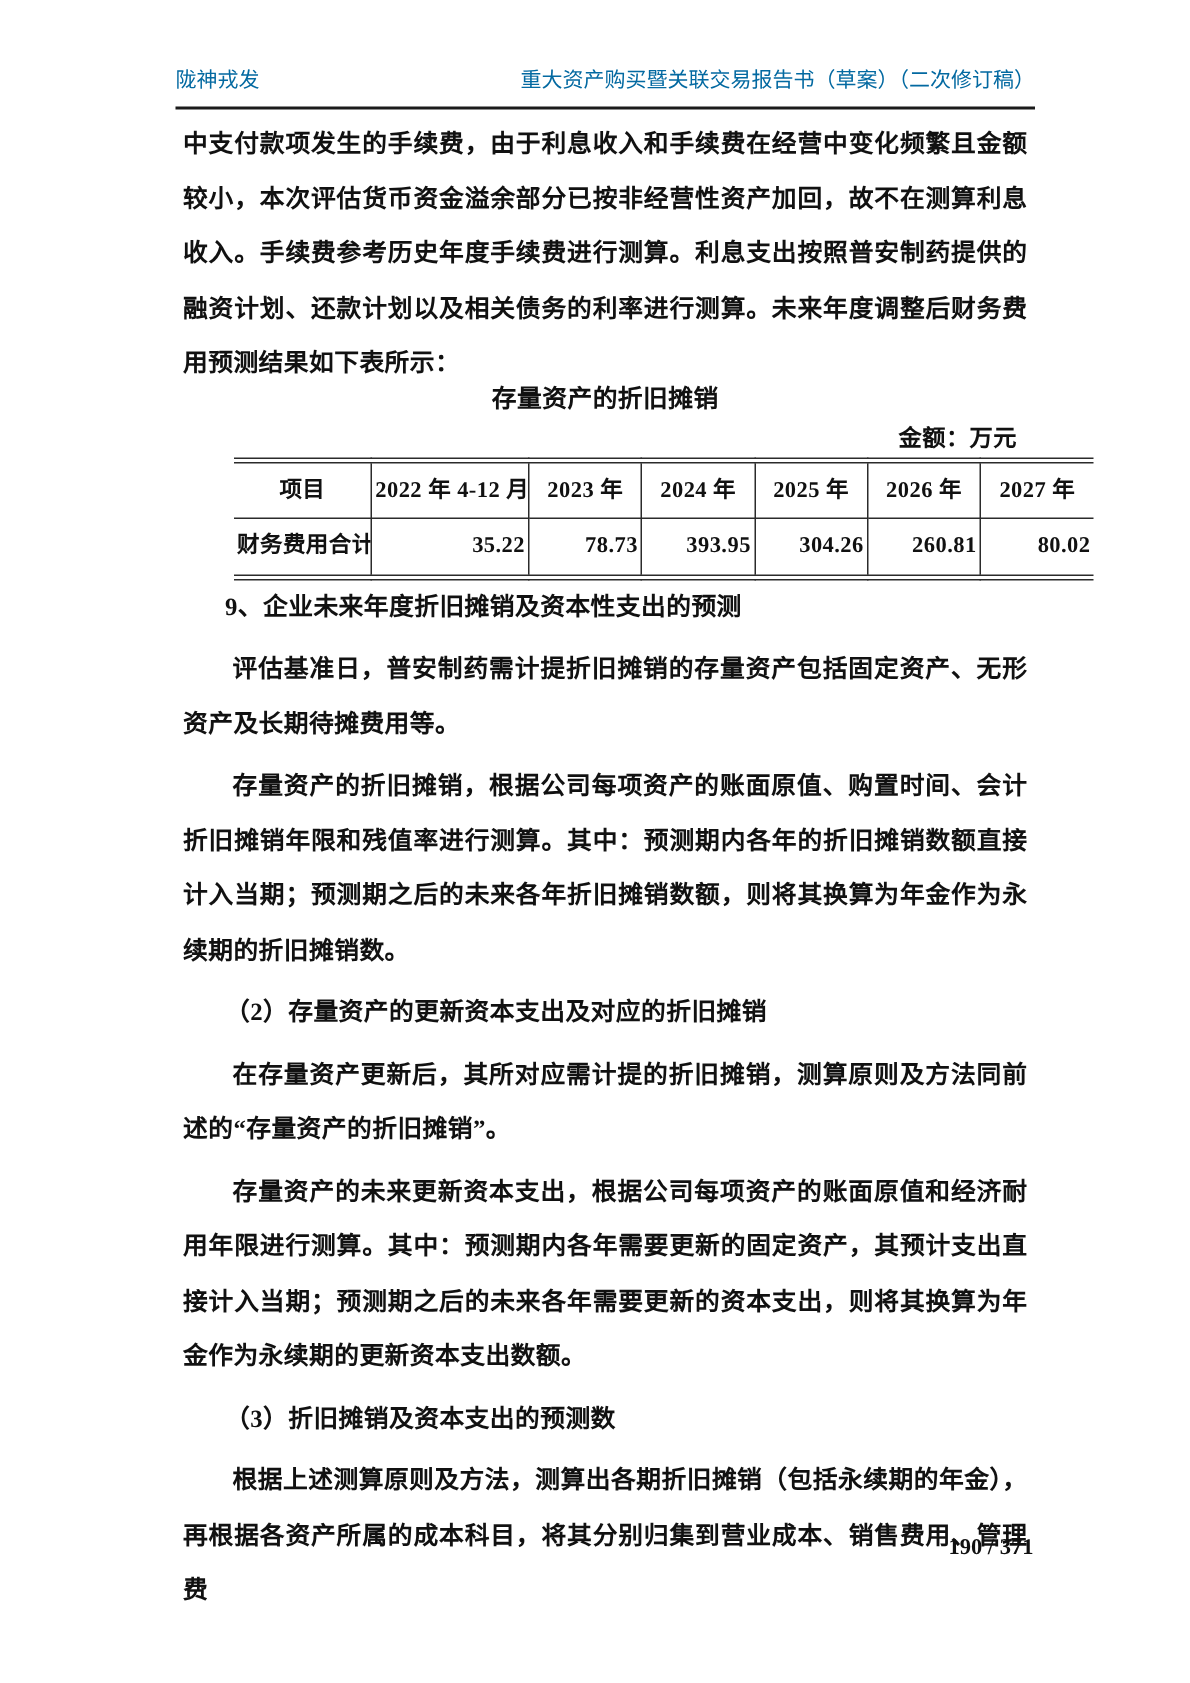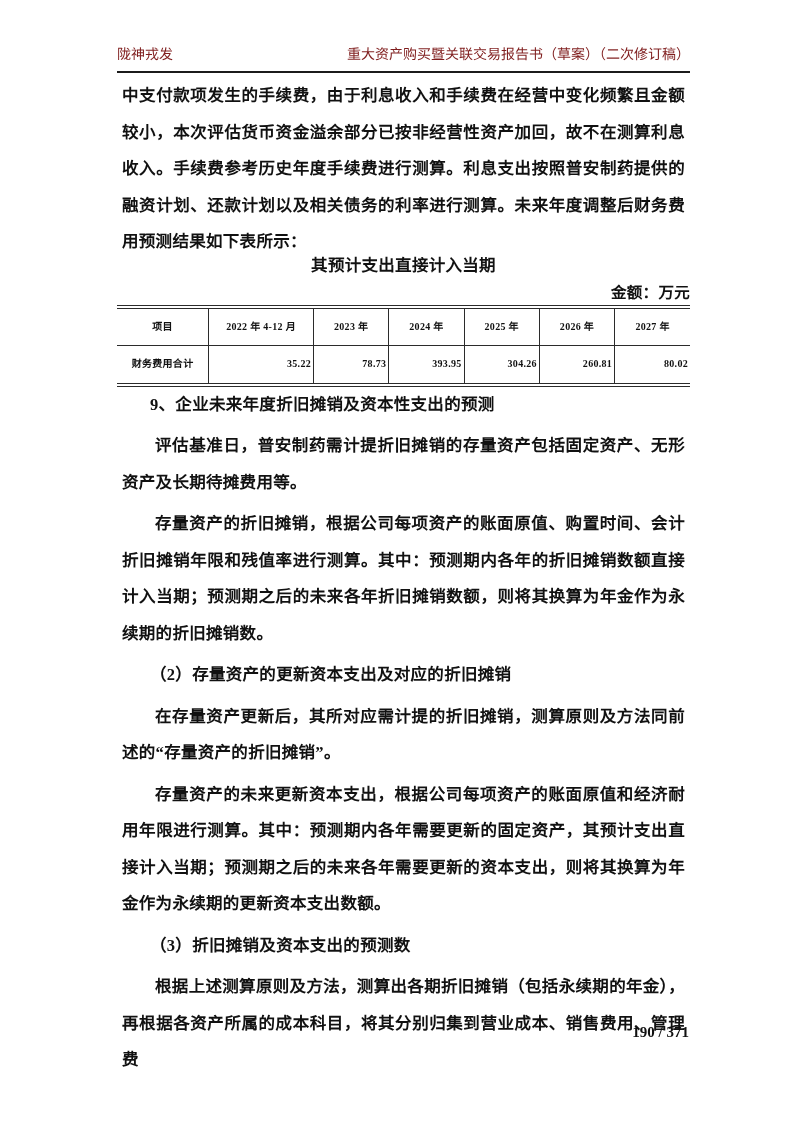--- a/index.html
+++ b/index.html
@@ -21,21 +21,21 @@
   }
   
   .doc-header {
     display: flex;
     justify-content: space-between;
     align-items: flex-end;
     border-bottom: 2px solid #1b1b1b;
     padding-bottom: 7px;
     font-size: 14px;
     font-weight: 400;
-    color: #7f1d1d;
+    color: #0369a1;
     line-height: 18px;
   }
   .doc-header .hdr-right { text-align: right; }
   
   .body-text {
     font-size: 16.5px;
     font-weight: 700;
     line-height: 36.5px;
     text-align: justify;
     letter-spacing: 0.3px;
@@ -46,36 +46,37 @@
   
   .table-title {
     margin: -12px 0 0 0;
     height: 24px;
     line-height: 24px;
     text-align: center;
     font-size: 16.5px;
     font-weight: 700;
   }
   .table-unit {
-    margin: 4px 0 0 0;
+    margin: 4px 12px 0 0;
     height: 22px;
     line-height: 22px;
     text-align: right;
     font-size: 15.5px;
     font-weight: 700;
   }
   table.fin-table {
     width: 100%;
     border-collapse: collapse;
     table-layout: fixed;
     border-top: 4px double #2b2b2b;
     border-bottom: 4px double #2b2b2b;
-    font-size: 10px;
+    font-size: 15px;
     font-weight: 700;
     margin-top: 1px;
+    margin-left: 39px;
   }
   table.fin-table th, table.fin-table td {
     height: 28px;
     padding: 0 2px;
     border-right: 1.5px solid #2b2b2b;
     white-space: nowrap;
     overflow: hidden;
   }
   table.fin-table th:last-child, table.fin-table td:last-child { border-right: none; }
   table.fin-table thead th {
@@ -102,21 +103,21 @@
 
   <div class="doc-header">
     <span class="hdr-left">陇神戎发</span>
     <span class="hdr-right">重大资产购买暨关联交易报告书（草案）（二次修订稿）</span>
   </div>
 
   <div class="body-text">
 
     <p class="para no-indent">中支付款项发生的手续费，由于利息收入和手续费在经营中变化频繁且金额较小，本次评估货币资金溢余部分已按非经营性资产加回，故不在测算利息收入。手续费参考历史年度手续费进行测算。利息支出按照普安制药提供的融资计划、还款计划以及相关债务的利率进行测算。未来年度调整后财务费用预测结果如下表所示：</p>
 
-    <p class="table-title">其预计支出直接计入当期</p>
+    <p class="table-title">存量资产的折旧摊销</p>
 
     <p class="table-unit">金额：万元</p>
 
     <table class="fin-table">
       <colgroup>
         <col style="width:16%">
         <col style="width:18.3%">
         <col style="width:13.14%">
         <col style="width:13.14%">
         <col style="width:13.14%">

